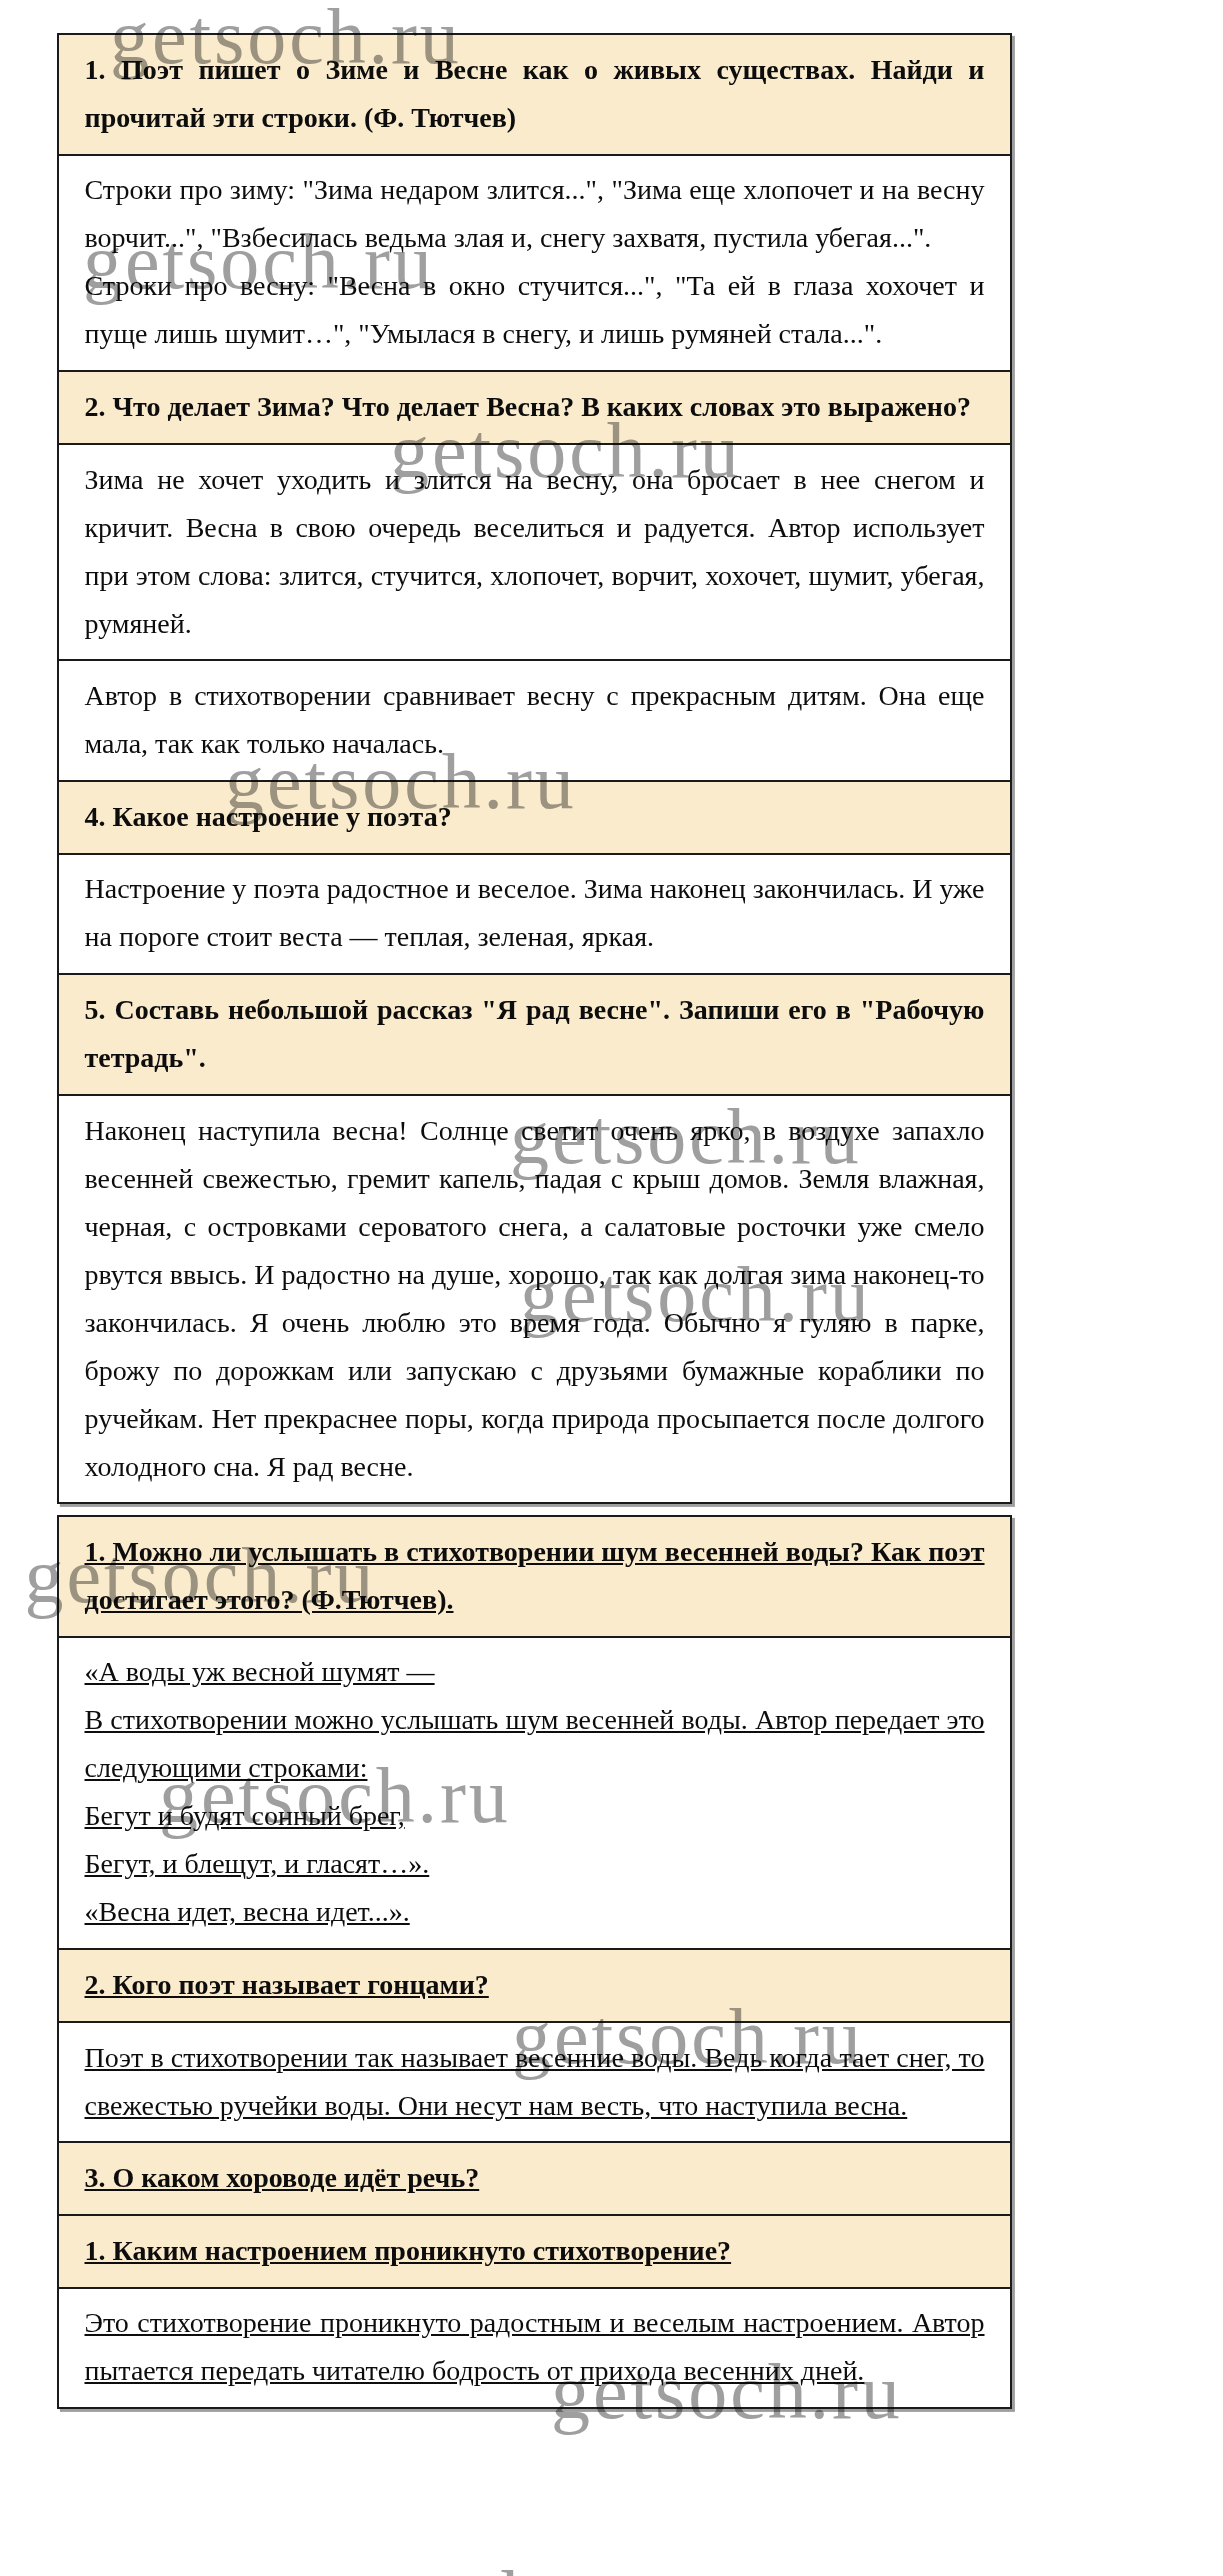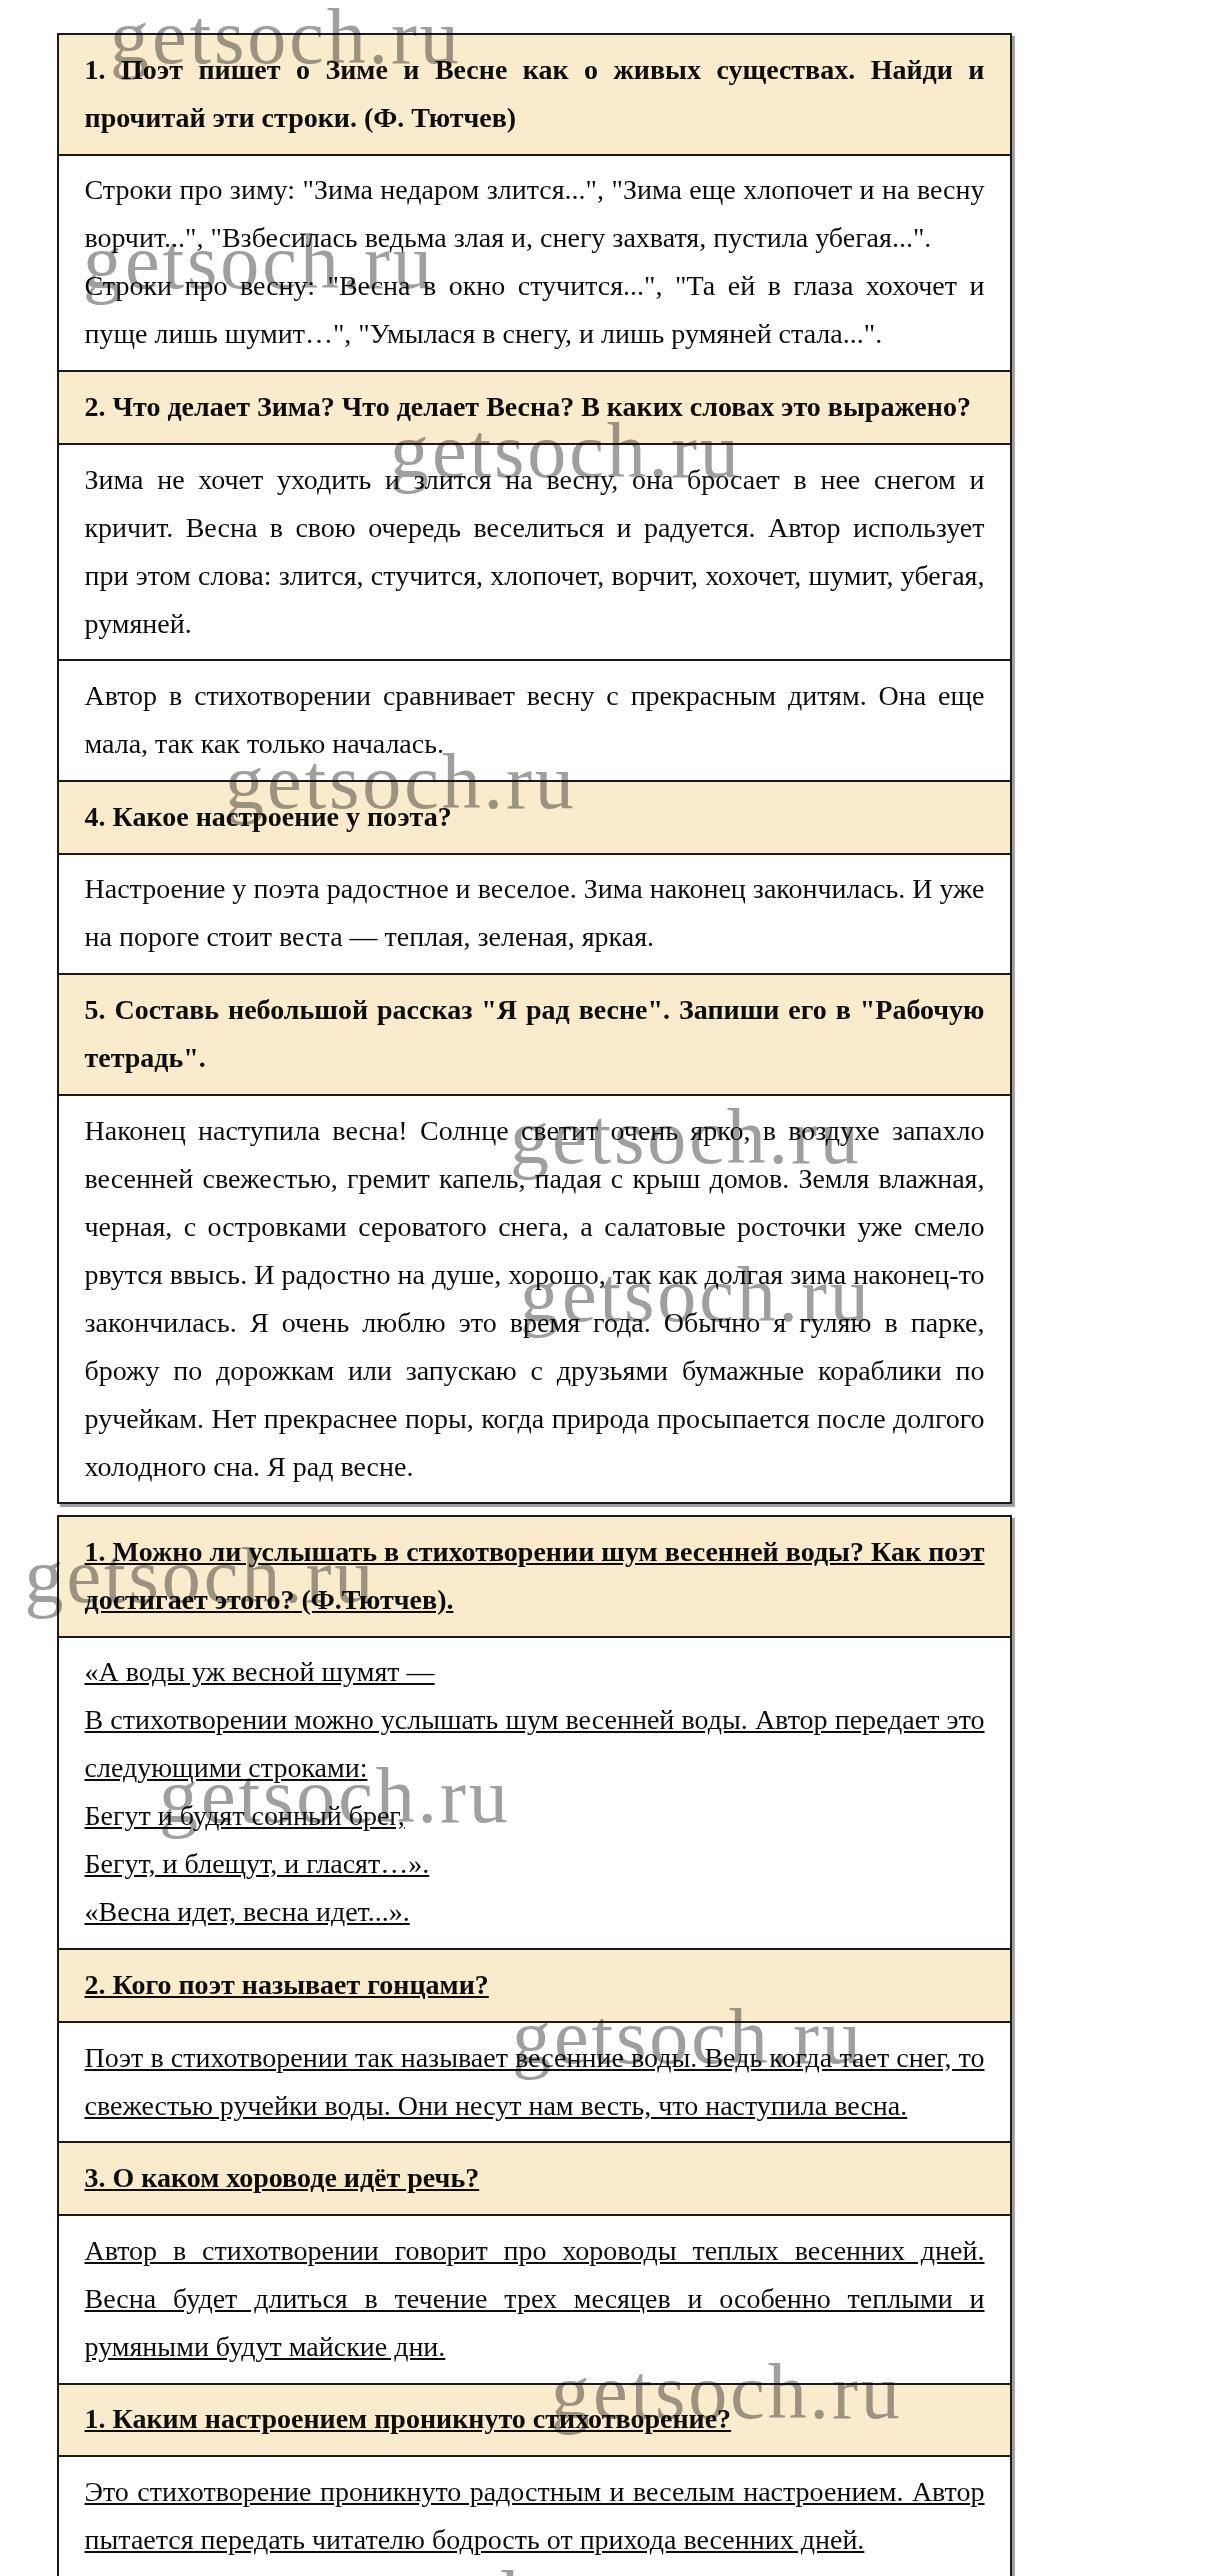--- a/index.html
+++ b/index.html
@@ -107,22 +107,19 @@
     <p>Бегут, и блещут, и гласят…».</p>
     <p>«Весна идет, весна идет...».</p>
   </div>
 
   <div class="row q">2. Кого поэт называет гонцами?</div>
   <div class="row a">
     <p>Поэт в стихотворении так называет весенние воды. Ведь когда тает снег, то свежестью ручейки воды. Они несут нам весть, что наступила весна.</p>
   </div>
 
   <div class="row q">3. О каком хороводе идёт речь?</div>
-  <div class="row a">
-    <p>Автор в стихотворении говорит про хороводы теплых весенних дней. Весна будет длиться в течение трех месяцев и особенно теплыми и румяными будут майские дни.</p>
-  </div>
 
   <div class="row q">1. Каким настроением проникнуто стихотворение?</div>
   <div class="row a">
     <p>Это стихотворение проникнуто радостным и веселым настроением. Автор пытается передать читателю бодрость от прихода весенних дней.</p>
   </div>
 </div>
 
 
 </body></html>

